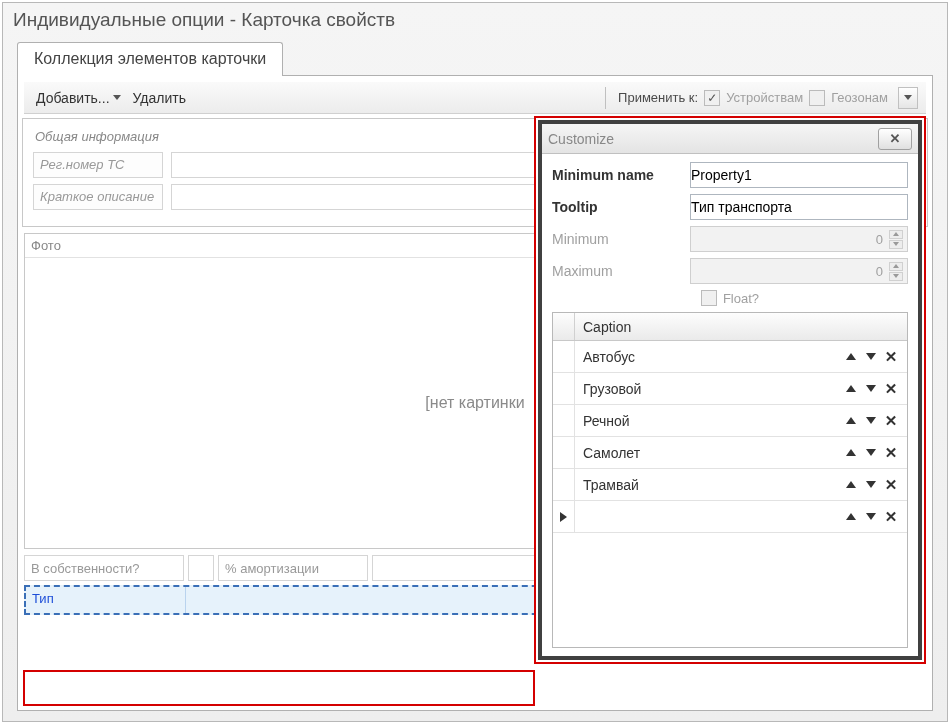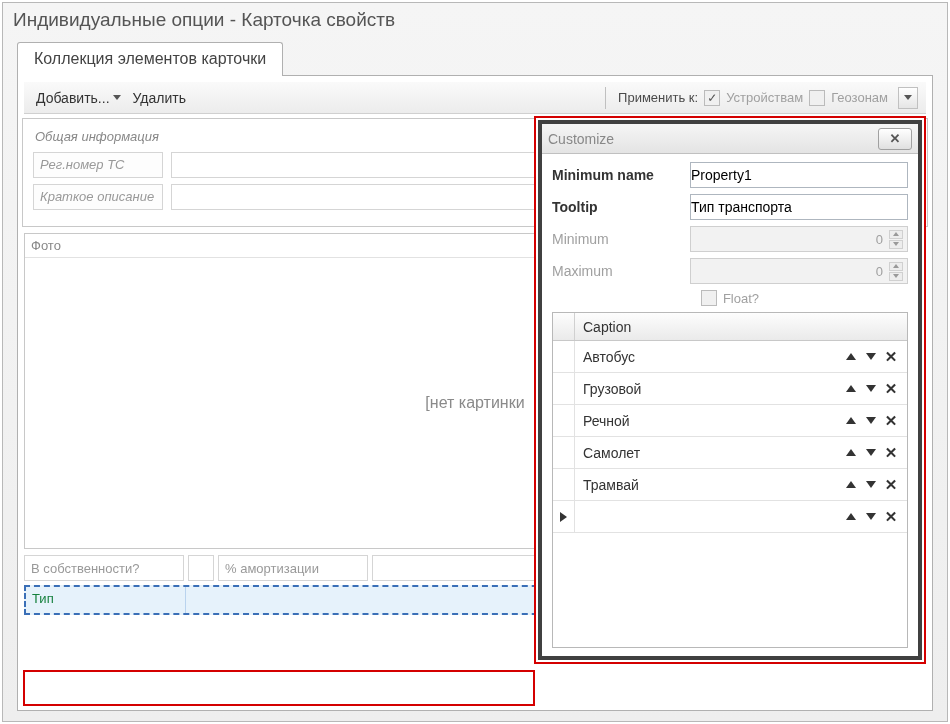--- a/index.html
+++ b/index.html
@@ -132,21 +132,21 @@
   margin: 4px 6px 6px 6px;
   display: flex;
   border: 2px dashed #3a6fb7;
   background: #e6f2fb;
   height: 30px;
 }
 .type-row .tcell1 {
   width: 160px;
   border-right: 1px solid #b9d3ee;
   padding: 4px 6px;
-  color: #15803d;
+  color: #1d4ed8;
 }
 .type-row .tcell2 { flex: 1; } 
 
 
 
 .customize {
   position: absolute;
   top: 40px;
   right: 6px;
   width: 392px;

